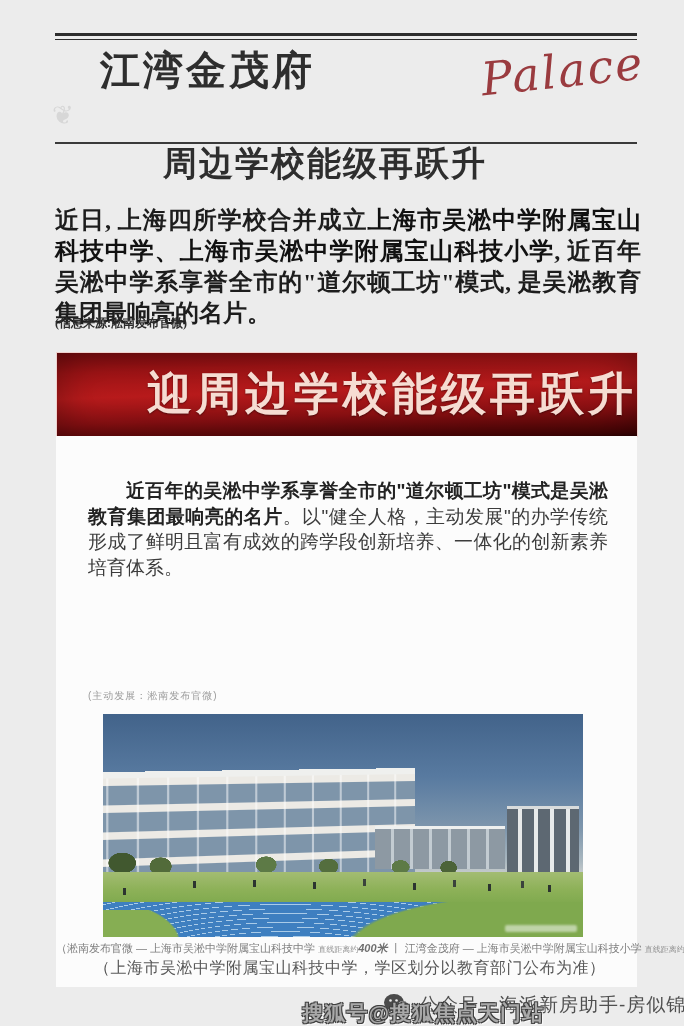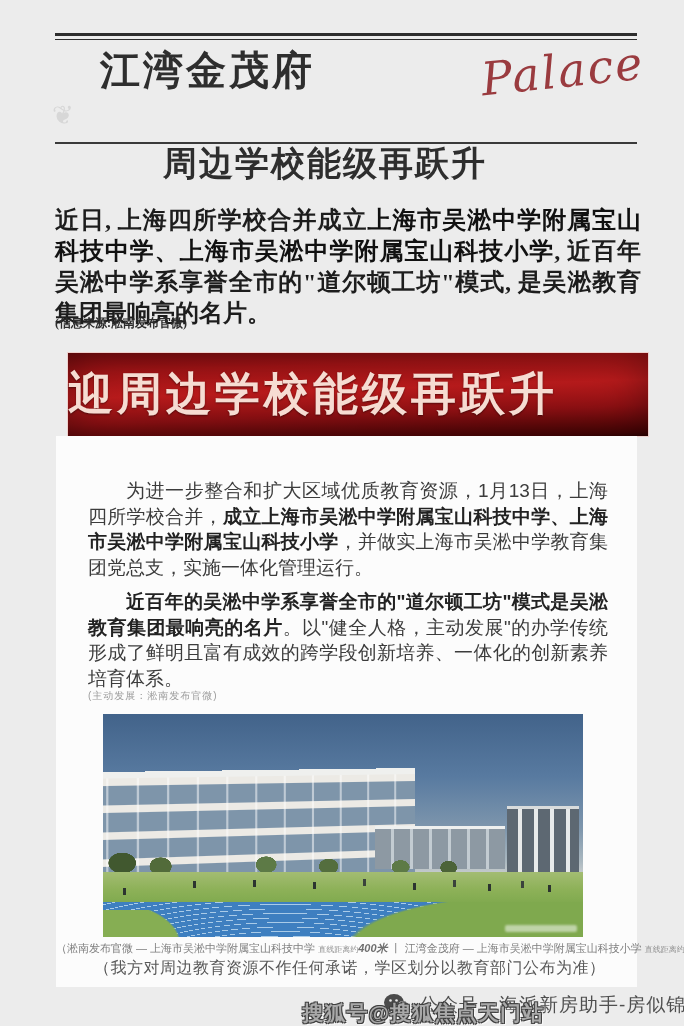--- a/index.html
+++ b/index.html
@@ -30,21 +30,21 @@
     font-family:"Liberation Serif",serif;font-size:24px;line-height:31px;
     color:#1d1d1d;font-weight:600;text-align:justify;}
   .intro b{font-weight:700;color:#111;}
   .intro-src{position:absolute;left:55px;top:306px;
     font-family:"Liberation Serif",serif;font-size:12px;color:#2c2c2c;font-weight:700;margin-top:9px;}
 
   
   .banner{position:absolute;left:57px;top:353px;width:580px;height:83px;
     background:linear-gradient(178deg,#7e0d10 0%,#a41416 20%,#bb1b1c 45%,#8f1013 70%,#4a0405 96%,#330202 100%);
     box-shadow:inset 0 0 46px rgba(0,0,0,.38), 0 0 0 1px rgba(243,187,183,.55);
-    text-align:left;margin-left:11px;}
+    text-align:right;}
   .banner-text{font-family:"Liberation Serif",serif;font-weight:700;font-size:45px;
     line-height:83px;color:#f6dcd2;letter-spacing:4px;
     text-shadow:0 1px 2px rgba(0,0,0,.45);}
 
   
   .card{position:absolute;left:56px;top:436px;width:581px;height:551px;background:#fcfcfc;}
   .article{position:absolute;left:32px;top:42px;width:520px;
     font-size:19px;line-height:25.5px;color:#3c3c3c;text-align:justify;}
   .article p{margin:0 0 9px 0;text-indent:2em;}
   .article b{font-weight:700;color:#222;}
@@ -119,40 +119,39 @@
 
   <div class="intro"><span>近日, 上海四所学校合并成立</span><b>上海市吴淞中学附属宝山科技中学、上海市吴淞中学附属宝山科技小学</b><span>, 近百年吴淞中学系享誉全市的"道尔顿工坊"模式, 是吴淞教育集团最响亮的名片。</span></div>
   <div class="intro-src">(信息来源:淞南发布官微)</div>
 
   <div class="banner">
     <div class="banner-text">迎周边学校能级再跃升</div>
   </div>
 
   <div class="card">
     <div class="article">
-      <p><span>为进一步整合和扩大区域优质教育资源，1月13日，上海四所学校合并，</span><b>成立上海市吴淞中学附属宝山科技中学、上海市吴淞中学附属宝山科技小学</b><span>，并做实上海市吴淞中学教育集团党总支，实施一体化管理运行。</span></p>
       <p><b>近百年的吴淞中学系享誉全市的"道尔顿工坊"模式是吴淞教育集团最响亮的名片</b><span>。以"健全人格，主动发展"的办学传统形成了鲜明且富有成效的跨学段创新培养、一体化的创新素养培育体系。</span></p>
     </div>
     <div class="article-src">(主动发展：淞南发布官微)</div>
 
     <div class="photo">
       <div class="bldg-main"></div>
       <div class="bldg-mid"></div>
       <div class="bldg-right"></div>
       <div class="trees"></div>
       <div class="lawn"></div>
       <div class="people"></div>
       <div class="track"></div>
       <div class="track-grass-corner"></div>
       <div class="photo-wm"></div>
     </div>
 
     <div class="caption"><span>（</span><span>淞南发布官微 — 上海市吴淞中学附属宝山科技中学 </span><span class="tiny">直线距离约</span><span class="num">400米</span><span> 丨 </span><span>江湾金茂府 — 上海市吴淞中学附属宝山科技小学 </span><span class="tiny">直线距离约</span><span class="num">572米</span></div>
 
-    <div class="disclaimer">（我方对周边教育资源不作任何承诺，学区划分以教育部门公布为准）</div>
+    <div class="disclaimer">（上海市吴淞中学附属宝山科技中学，学区划分以教育部门公布为准）</div>
   </div>
 
   <div class="footer">
     <div class="wechat-row">
       <span class="wechat-icon">
         <svg width="28" height="24" viewBox="0 0 28 24">
           <ellipse cx="11" cy="9.5" rx="10" ry="8.5" fill="#4a4a4a"></ellipse>
           <circle cx="7.5" cy="7.5" r="1.3" fill="#ececec"></circle>
           <circle cx="13.5" cy="7.5" r="1.3" fill="#ececec"></circle>
           <path d="M6 16 L5 20 L10 17.5 Z" fill="#4a4a4a"></path>

